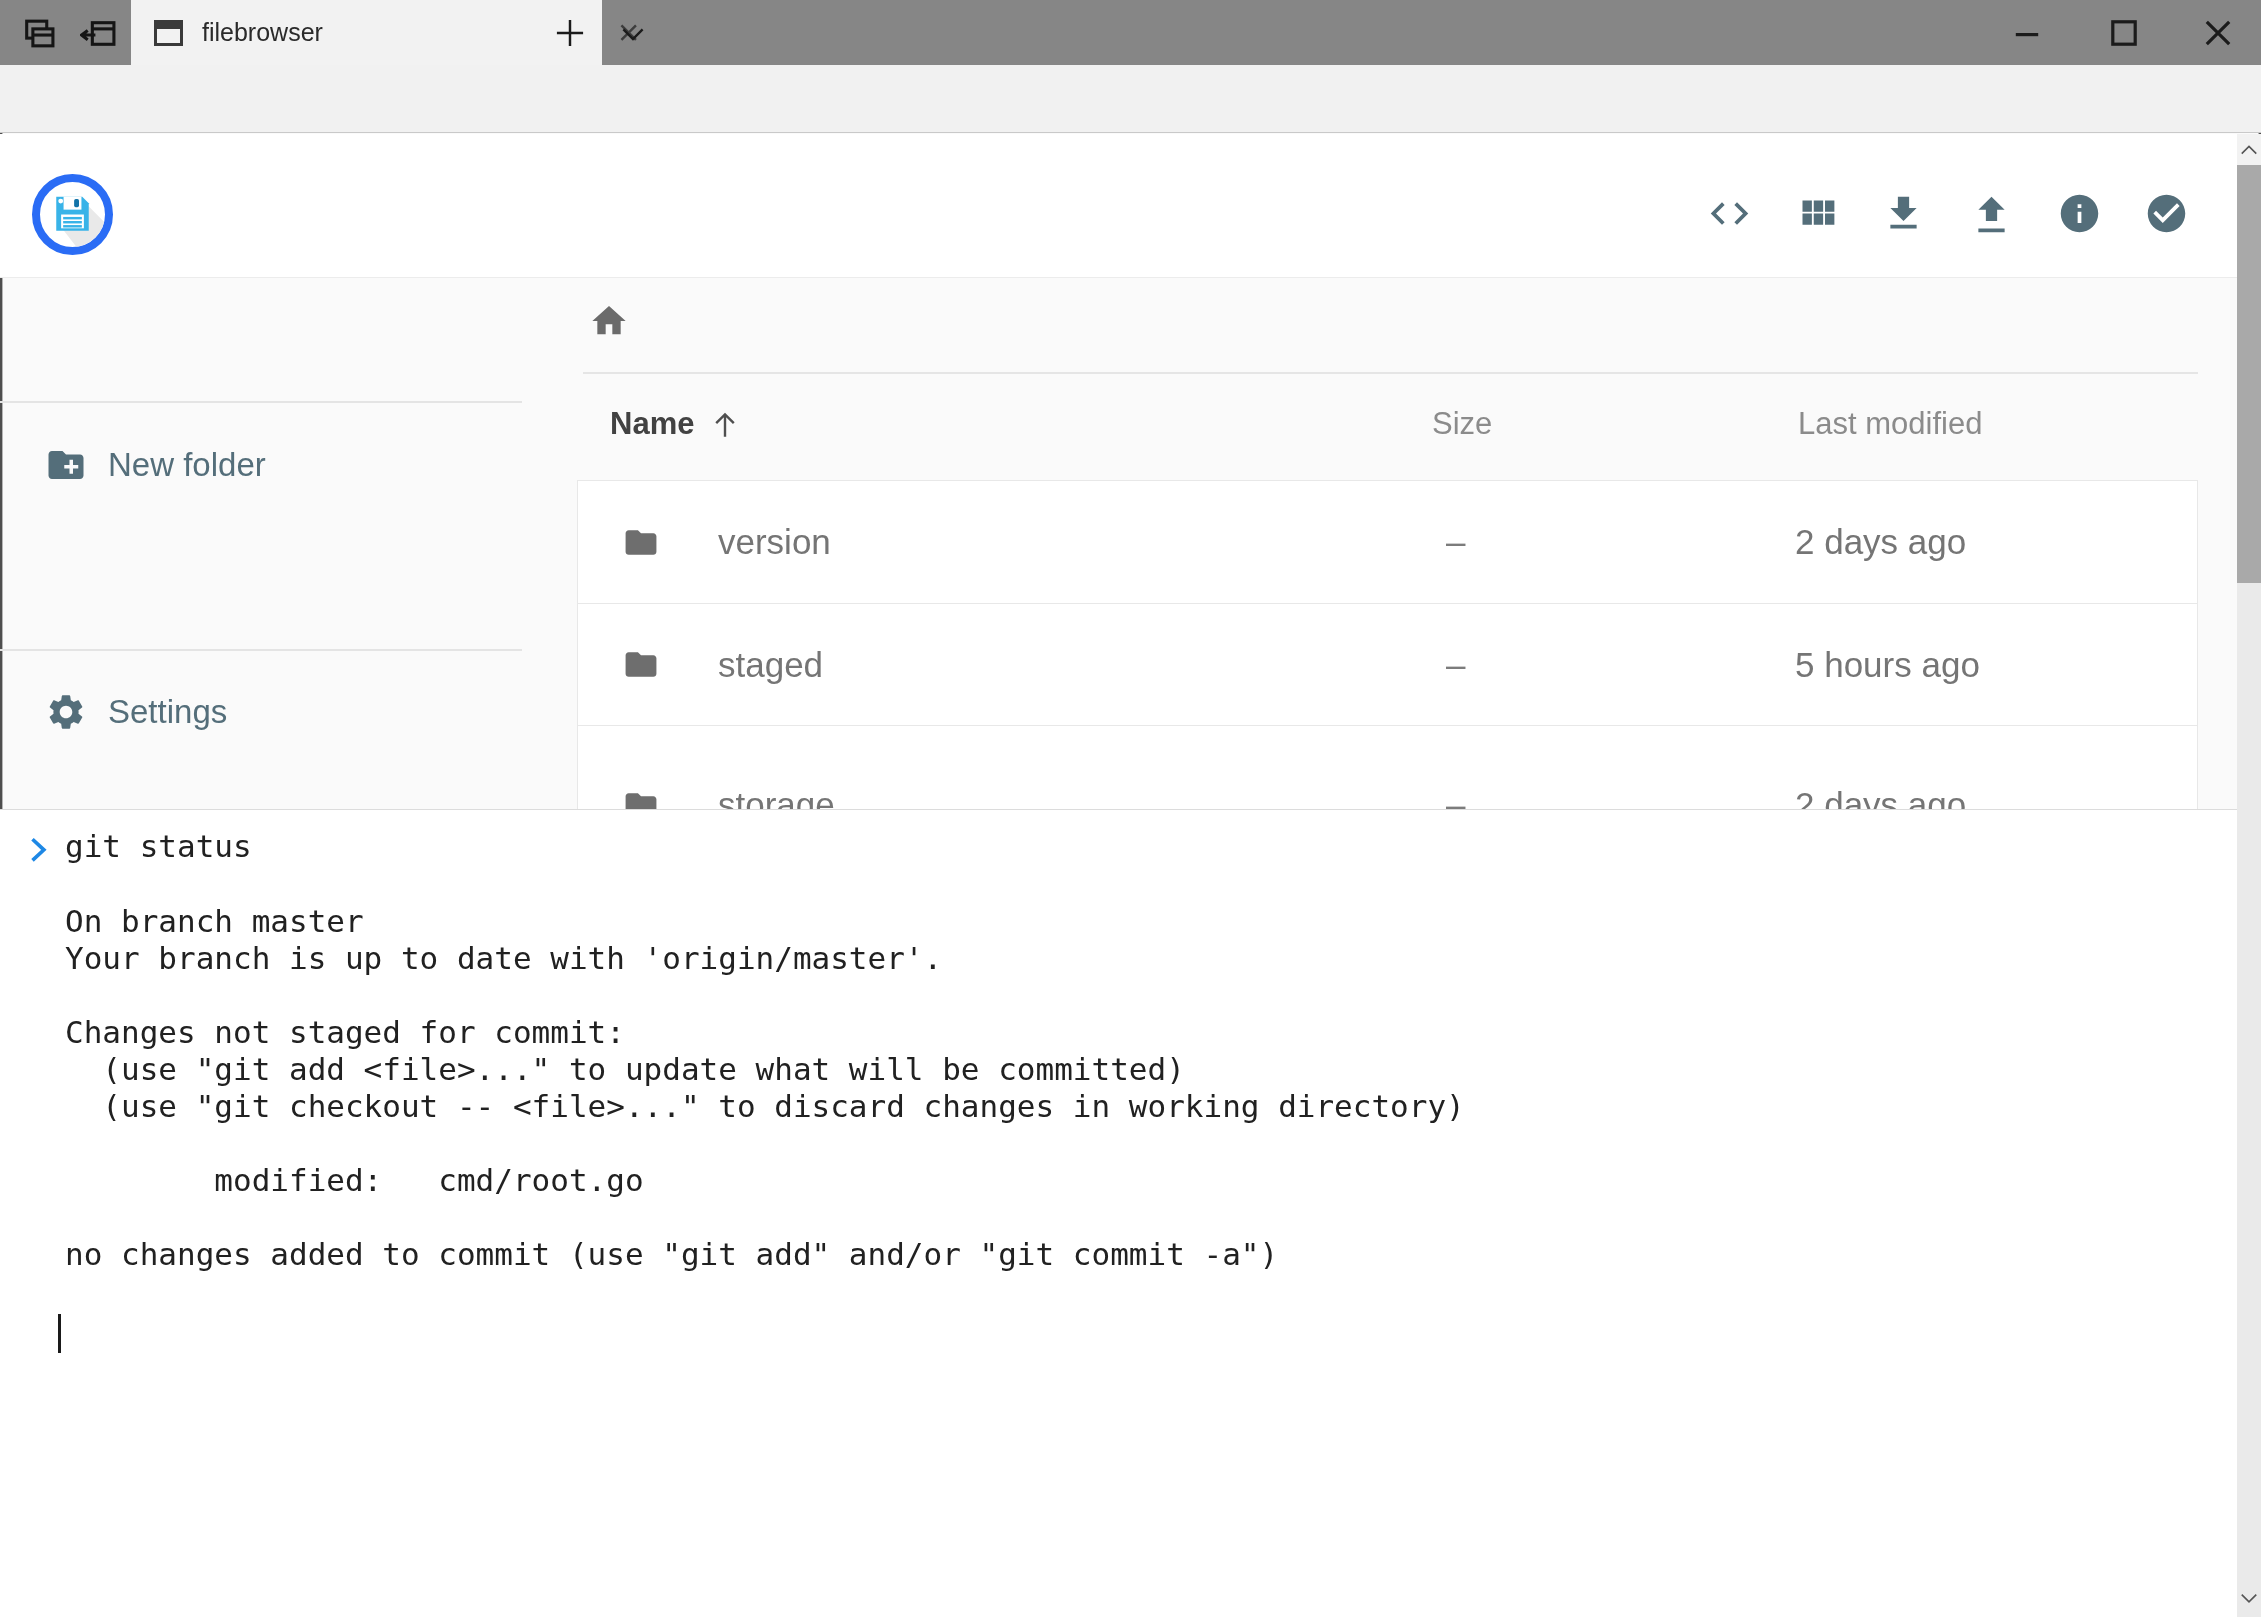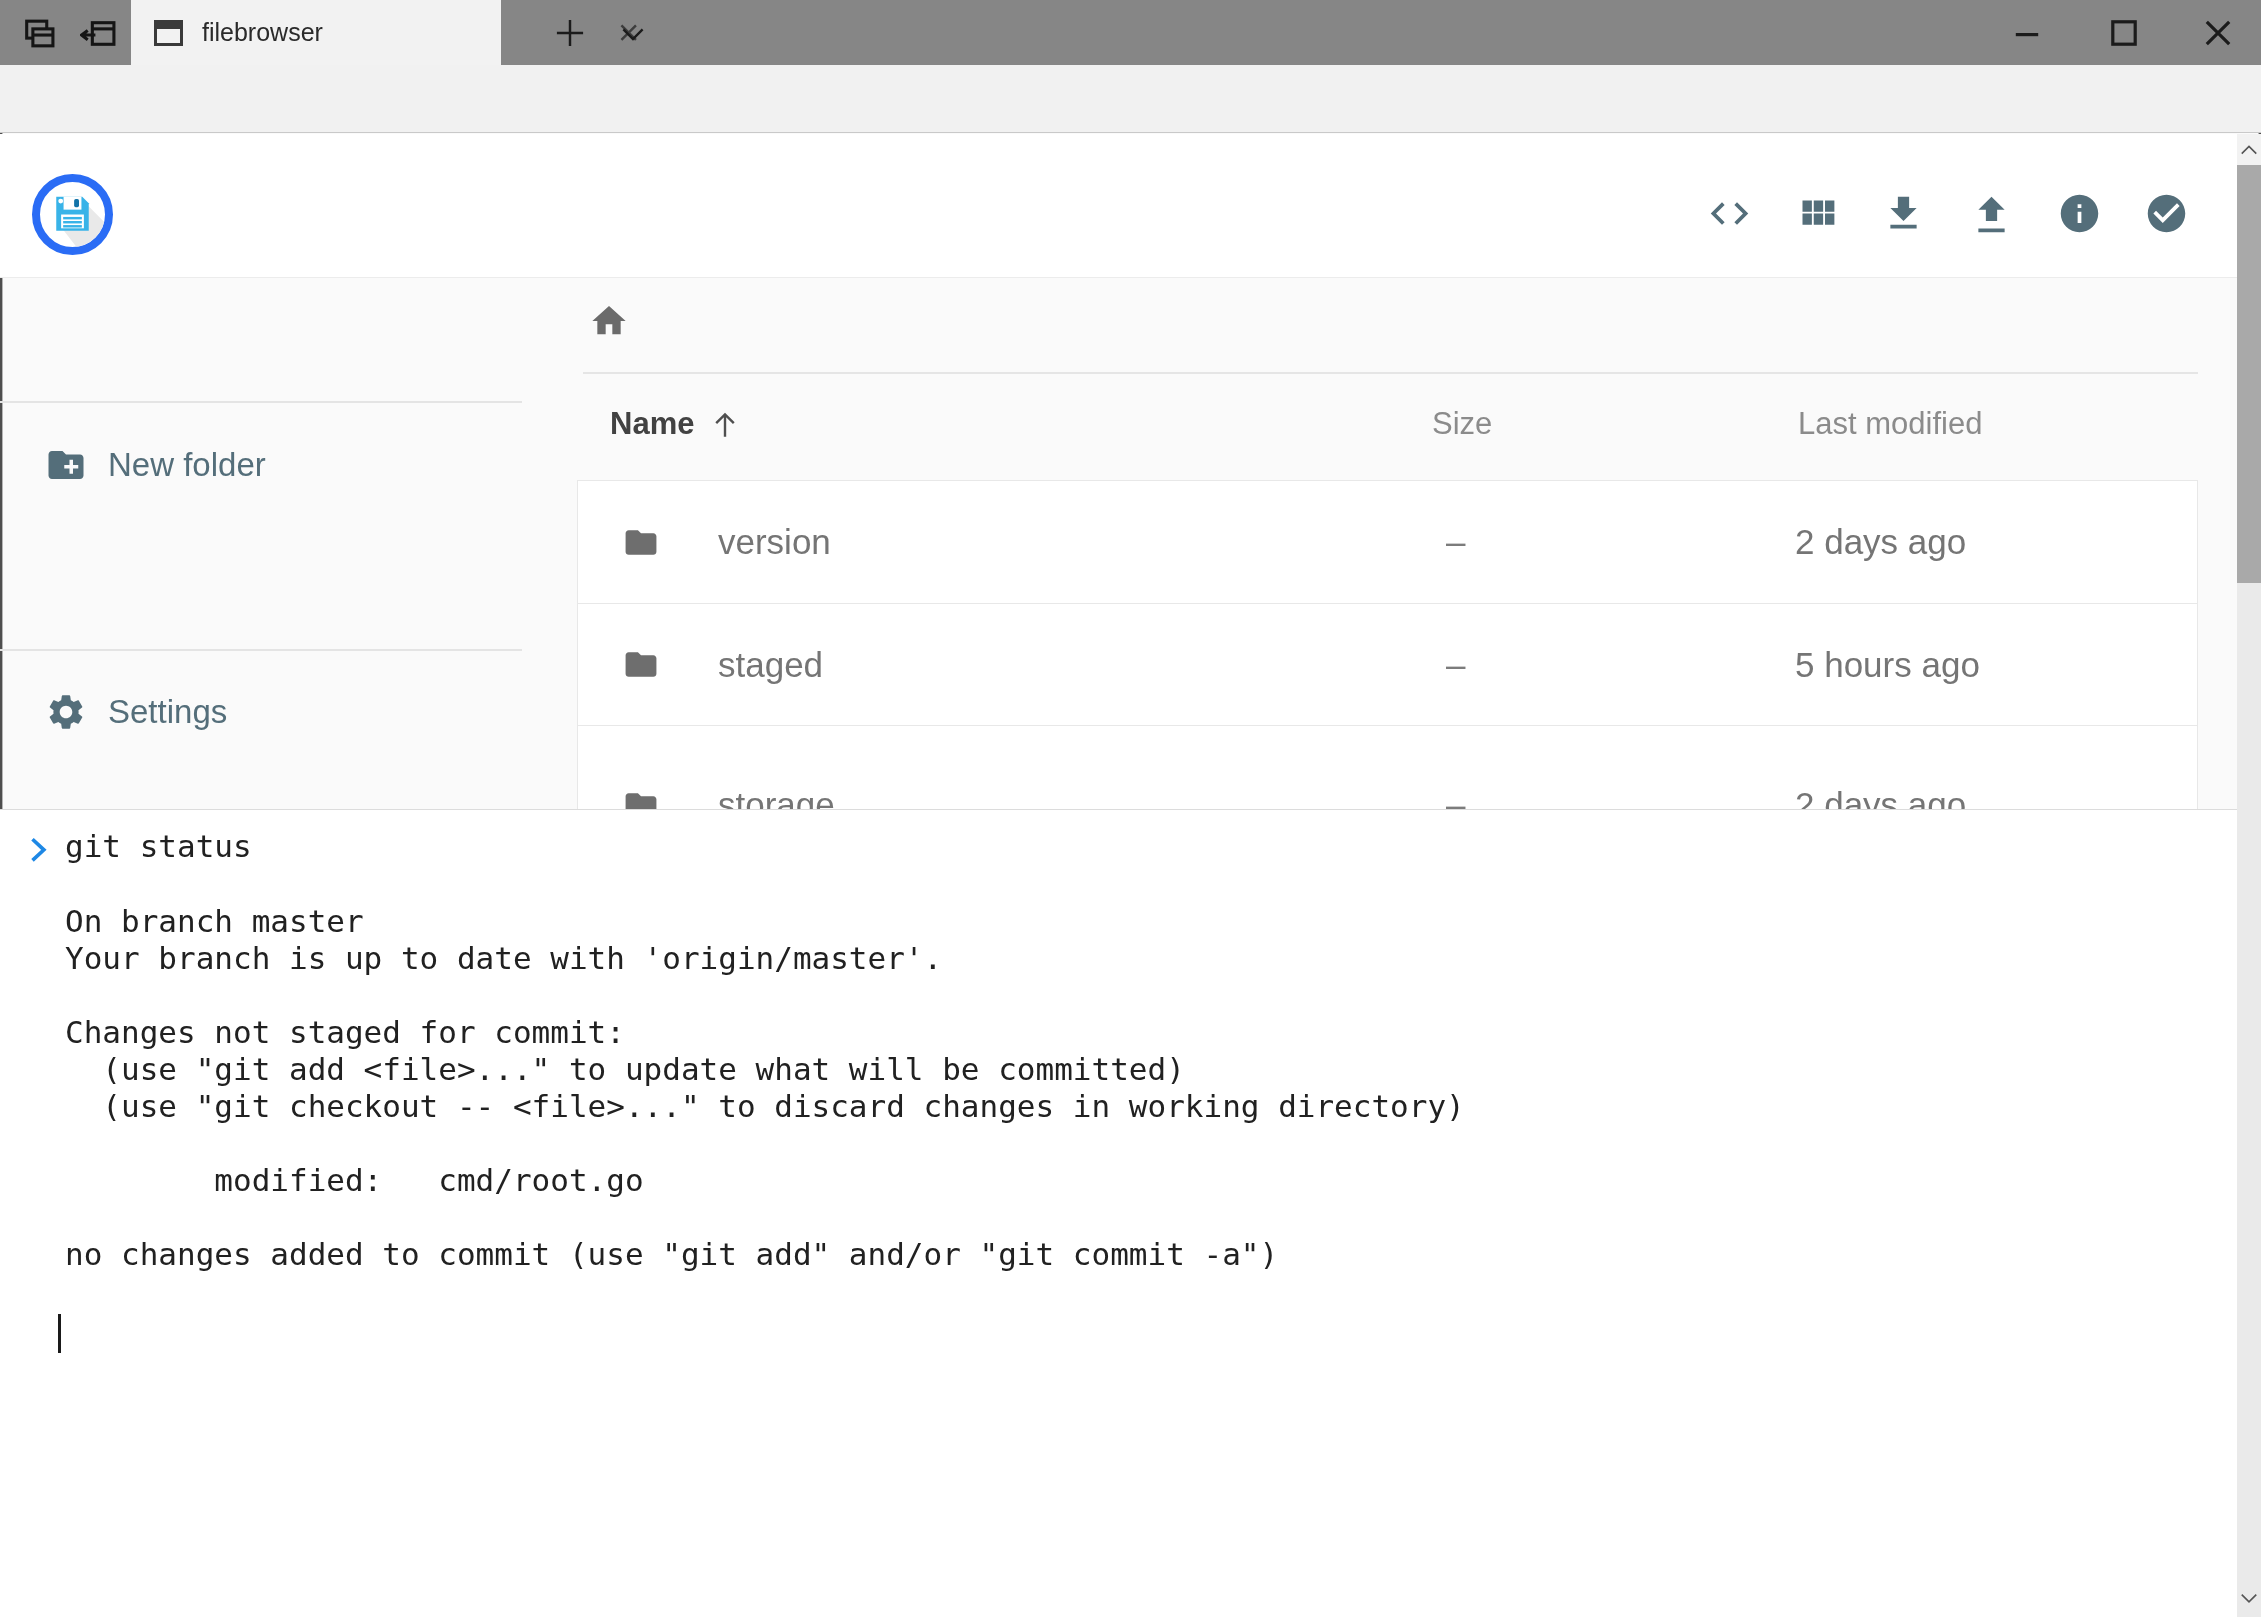--- a/index.html
+++ b/index.html
@@ -7,21 +7,21 @@
   #screen {
     position:relative; width:2261px; height:1617px;
     background:#fafafa; font-family:"Liberation Sans",sans-serif;
     box-shadow: inset 0 0 0 2.4px #4e4e4e;
   }
   svg { display:block; }
 
   
   .titlebar { position:absolute; top:0; left:0; width:100%; height:65px; background:#868686; }
   .tb-btn { position:absolute; top:14.5px; width:37px; height:37px; color:#151515; }
-  .tab { position:absolute; left:131px; top:0px; width:370px; height:65px; background:#f2f2f2;
+  .tab { position:absolute; left:131px; top:0px; width:471px; height:65px; background:#f2f2f2;
          display:flex; align-items:center; }
   .tab-favicon { margin-left:22.6px; width:29px; height:26px; border:3.2px solid #3a3a3a; border-top:9px solid #3a3a3a; background:#f2f2f2; }
   .tab-title { margin-left:19.4px; font-size:25px; color:#2a2a2a; }
   .tab-close { position:absolute; left:484px; top:19.4px; width:27.4px; height:27.4px; color:#3d3d3d; }
   .newtab { position:absolute; left:552px; top:14.5px; width:36px; height:36px; color:#1b1b1b; }
   .tabchev { position:absolute; left:617px; top:22.6px; width:32px; height:22.6px; color:#1b1b1b; }
   .winbtn { position:absolute; top:13px; width:81px; height:39px; color:#1b1b1b;
             display:flex; align-items:center; justify-content:center; }
 
   

